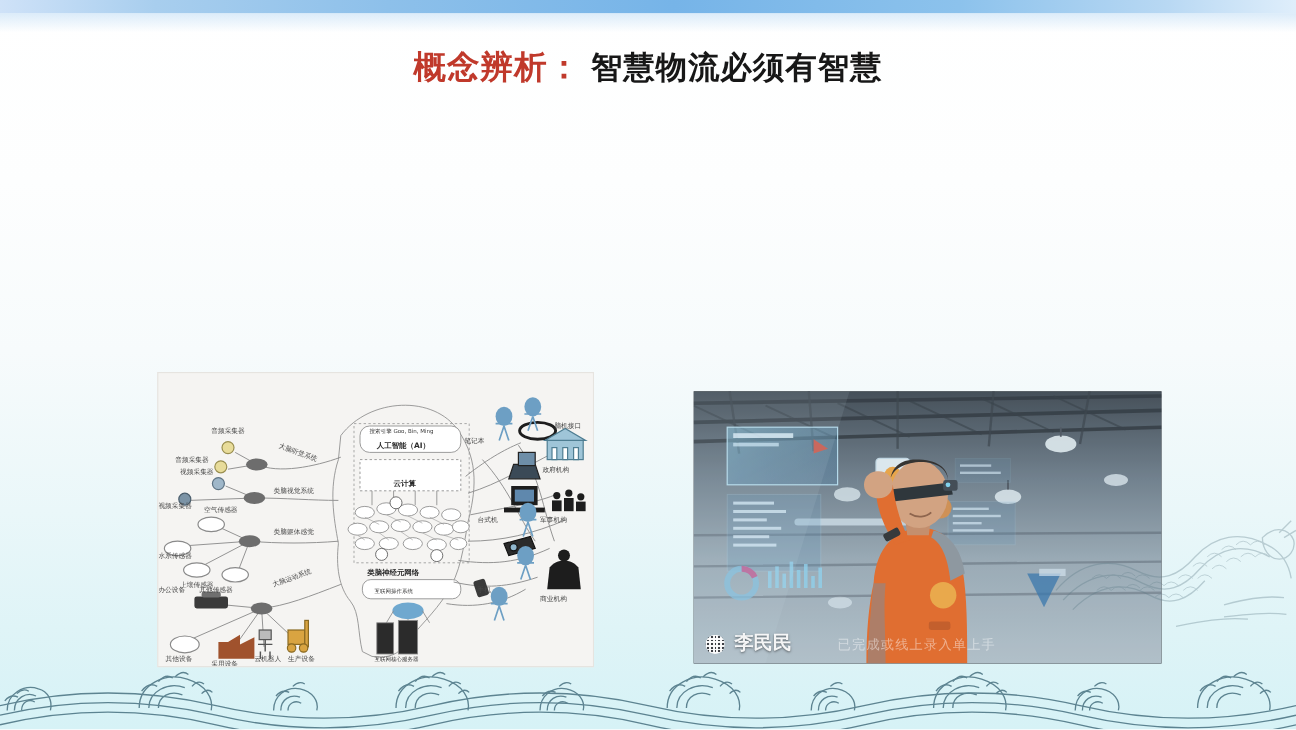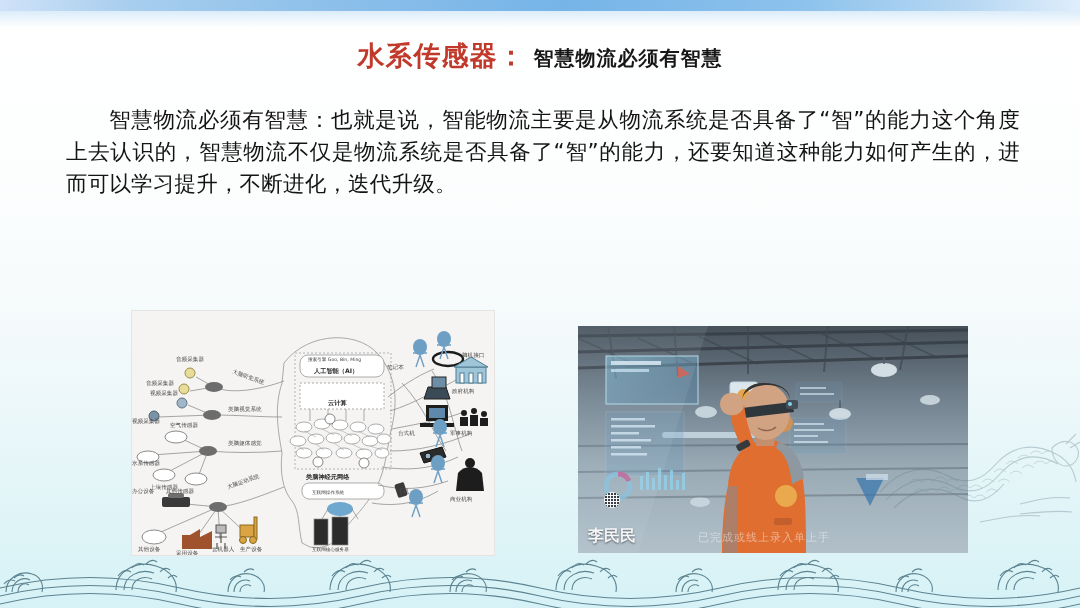--- a/index.html
+++ b/index.html
@@ -59,21 +59,21 @@
   }
   .title-red {
     color: #c0392b;
     font-size: 27px;
     font-weight: bold;
     letter-spacing: 1px;
     font-family: "DejaVu Sans", "Liberation Sans", sans-serif;
   }
   .title-black {
     color: #171717;
-    font-size: 20px;
+    font-size: 26px;
     font-weight: bold;
     letter-spacing: 1px;
     font-family: "DejaVu Sans", "Liberation Sans", sans-serif;
     margin-left: 8px;
   }
 
   
   .body-text {
     position: absolute;
     top: 104px;
@@ -117,27 +117,26 @@
     background: #4a4f55;
   }
   .photo svg { display:block; }
 
   .photo-watermark {
     position: absolute;
     left: 10px;
     bottom: 6px;
     display: flex;
     align-items: center;
-    gap: 18px;
+    gap: 8px;
     color: rgba(255,255,255,0.92);
     font-size: 16px;
     font-weight: bold;
     font-family: "DejaVu Sans", "Liberation Sans", sans-serif;
     text-shadow: 0 1px 2px rgba(0,0,0,0.5);
-    flex-direction: column;
   }
   .wm-ball {
     width: 16px; height: 16px;
     border-radius: 50%;
     background:
       repeating-linear-gradient(90deg, rgba(255,255,255,.95) 0 1.5px, rgba(255,255,255,0) 1.5px 3px),
       repeating-linear-gradient(0deg, rgba(255,255,255,.95) 0 1.5px, rgba(255,255,255,0) 1.5px 3px),
       rgba(40,40,45,0.85);
   }
   .photo-caption {
@@ -185,25 +184,24 @@
 </style>
 </head>
 <body>
 
 <div id="slide">
 
   <div class="top-strip"></div>
   <div class="top-strip-fade"></div>
 
   <div class="title-block">
-    <span class="title-red">水系传感器：</span><span class="title-black">智慧物流必须有智慧</span>
+    <span class="title-red">概念辨析：</span><span class="title-black">智慧物流必须有智慧</span>
   </div>
 
   <div class="body-text">
-    <p class="para">智慧物流必须有智慧：也就是说，智能物流主要是从物流系统是否具备了“智”的能力这个角度上去认识的，智慧物流不仅是物流系统是否具备了“智”的能力，还要知道这种能力如何产生的，进而可以学习提升，不断进化，迭代升级。</p>
   </div>
 
   <div class="diagram">
     <svg width="364" height="246" viewBox="0 0 364 246" xmlns="http://www.w3.org/2000/svg">
       <rect x="0" y="0" width="364" height="246" fill="#f5f4f2"></rect>
       <g stroke="#8a8a8a" stroke-width="0.7" fill="none">
 
         <path d="M152 52 C176 20 230 18 250 48 C268 74 264 100 258 124
                  C254 146 252 166 240 184 C230 200 216 212 206 226
                  C200 234 192 238 178 236 L170 232

